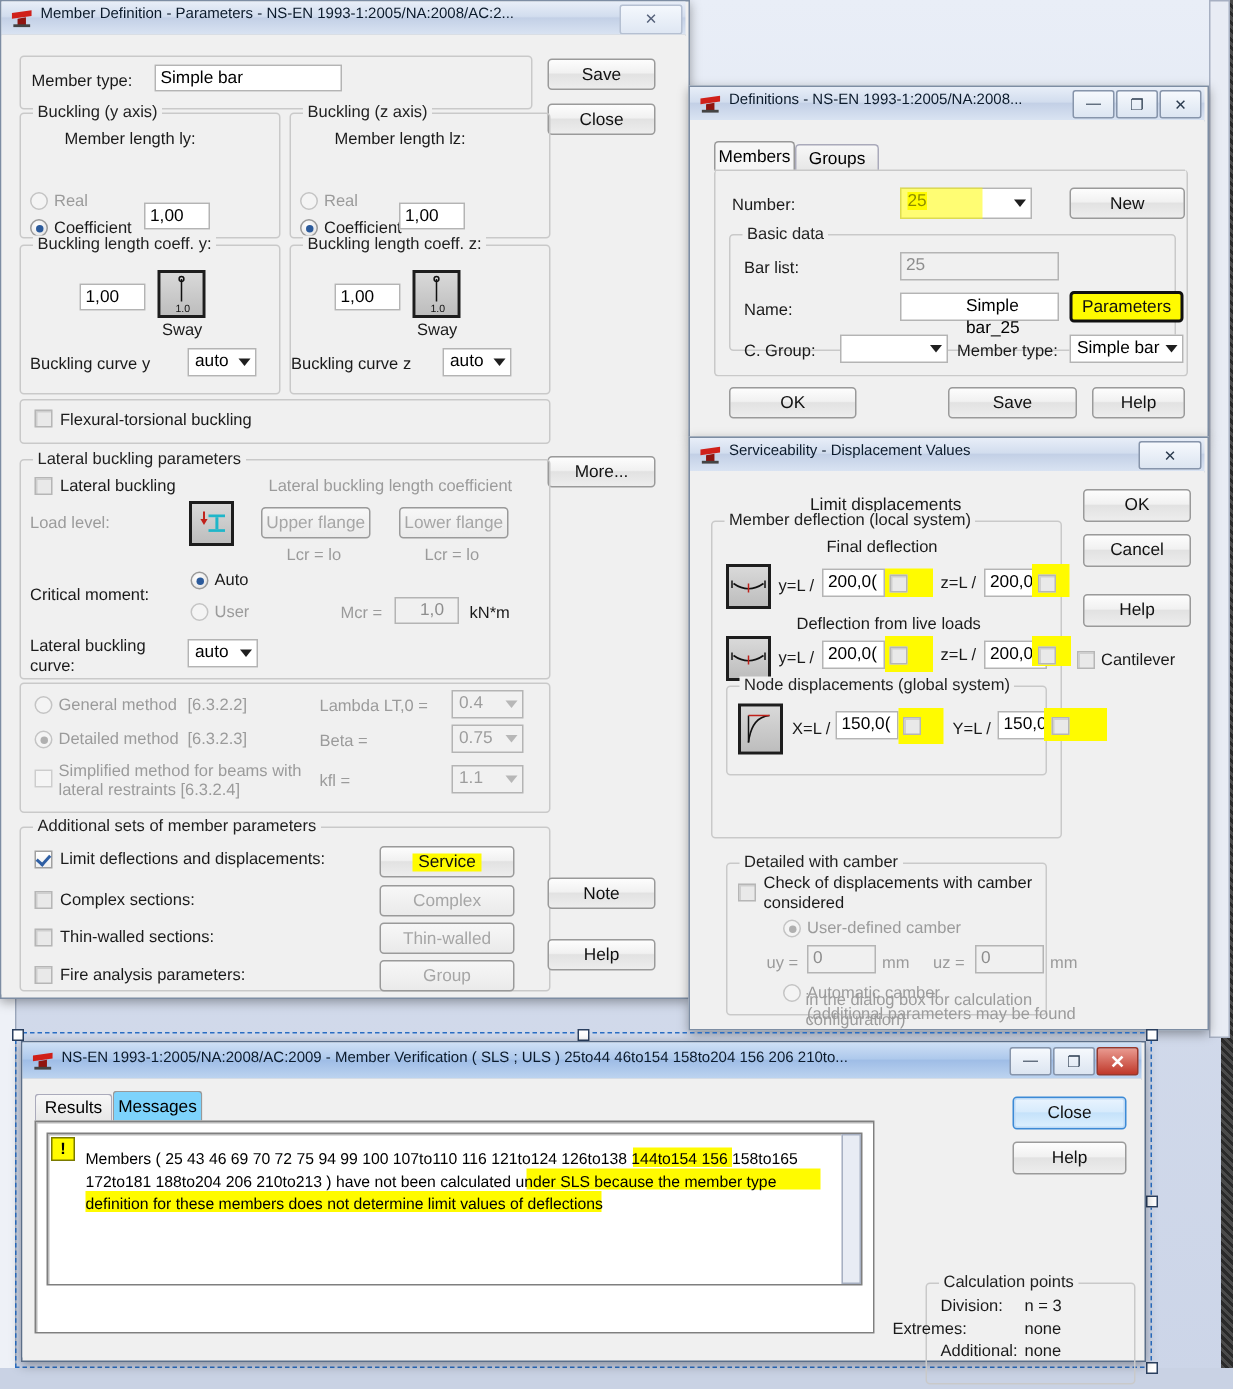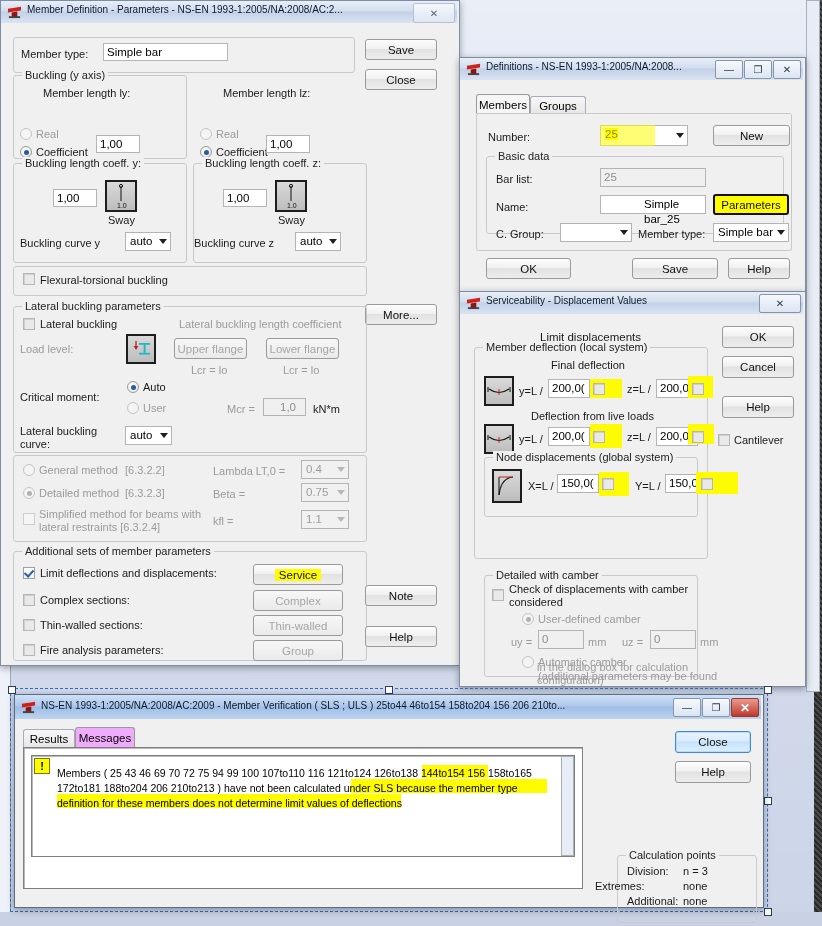--- a/index.html
+++ b/index.html
@@ -127,20 +127,23 @@
     <div class="grp" style="left:12px;top:52px;width:172px;height:82px;text-align:right;">
       <span class="grp-title">Buckling (y axis)</span>
     </div>
     <div class="lbl" style="left:42px;top:64px;">Member length ly:</div>
     <div class="radio dim" style="left:19px;top:105px;"></div>
     <div class="lbl dim" style="left:35px;top:105px;">Real</div>
     <div class="radio on" style="left:19px;top:123px;"></div>
     <div class="lbl" style="left:35px;top:123px;">Coefficient</div>
     <div class="txt" style="left:95px;top:112px;width:44px;height:18px;">1,00</div>
 
+    <div class="grp" style="left:192px;top:52px;width:172px;height:82px;">
+      <span class="grp-title">Buckling (z axis)</span>
+    </div>
     <div class="lbl" style="left:222px;top:64px;">Member length lz:</div>
     <div class="radio dim" style="left:199px;top:105px;"></div>
     <div class="lbl dim" style="left:215px;top:105px;">Real</div>
     <div class="radio on" style="left:199px;top:123px;"></div>
     <div class="lbl" style="left:215px;top:123px;">Coefficient</div>
     <div class="txt" style="left:265px;top:112px;width:44px;height:18px;">1,00</div>
 
     <div class="grp" style="left:12px;top:140px;width:172px;height:98px;">
       <span class="grp-title">Buckling length coeff. y:</span>
     </div>
@@ -455,21 +458,21 @@
     <div class="title-text" style="top:5px;overflow:hidden;width:640px;">NS-EN 1993-1:2005/NA:2008/AC:2009 - Member Verification ( SLS ; ULS ) 25to44 46to154 158to204 156 206 210to...</div>
     <div class="tb-btns" style="top:3px;">
       <div class="tb-btn">—</div>
       <div class="tb-btn">❐</div>
       <div class="tb-btn close">✕</div>
     </div>
   </div>
 
   <div class="client" style="left:0;top:24px;width:746px;height:186px;">
     <div class="tab" style="left:8px;top:10px;width:52px;height:19px;">Results</div>
-    <div class="tab sel" style="left:60px;top:8px;width:60px;height:21px;background:#f0abfc;">Messages</div>
+    <div class="tab sel" style="left:60px;top:8px;width:60px;height:21px;background:#7dd3fc;">Messages</div>
     <div class="divider" style="left:8px;top:28px;width:558px;"></div>
 
     <div class="sunken" style="left:8px;top:28px;width:558px;height:140px;"></div>
     <div class="sunken" style="left:16px;top:36px;width:542px;height:100px;"></div>
 
     <div style="position:absolute;left:19px;top:39px;width:14px;height:14px;background:#fffb00;border:1px solid #7a7a00;
                 display:flex;align-items:center;justify-content:center;font-weight:bold;font-size:11px;color:#000;">!</div>
 
     <div class="msgtext" style="left:42px;top:47px;">Members (  25 43 46 69 70 72 75 94 99 100 107to110 116 121to124 126to138 144to154 156   158to165</div>
     <div class="msgtext" style="left:42px;top:62px;">172to181 188to204 206 210to213   ) have not been calculated under SLS because the member type</div>

